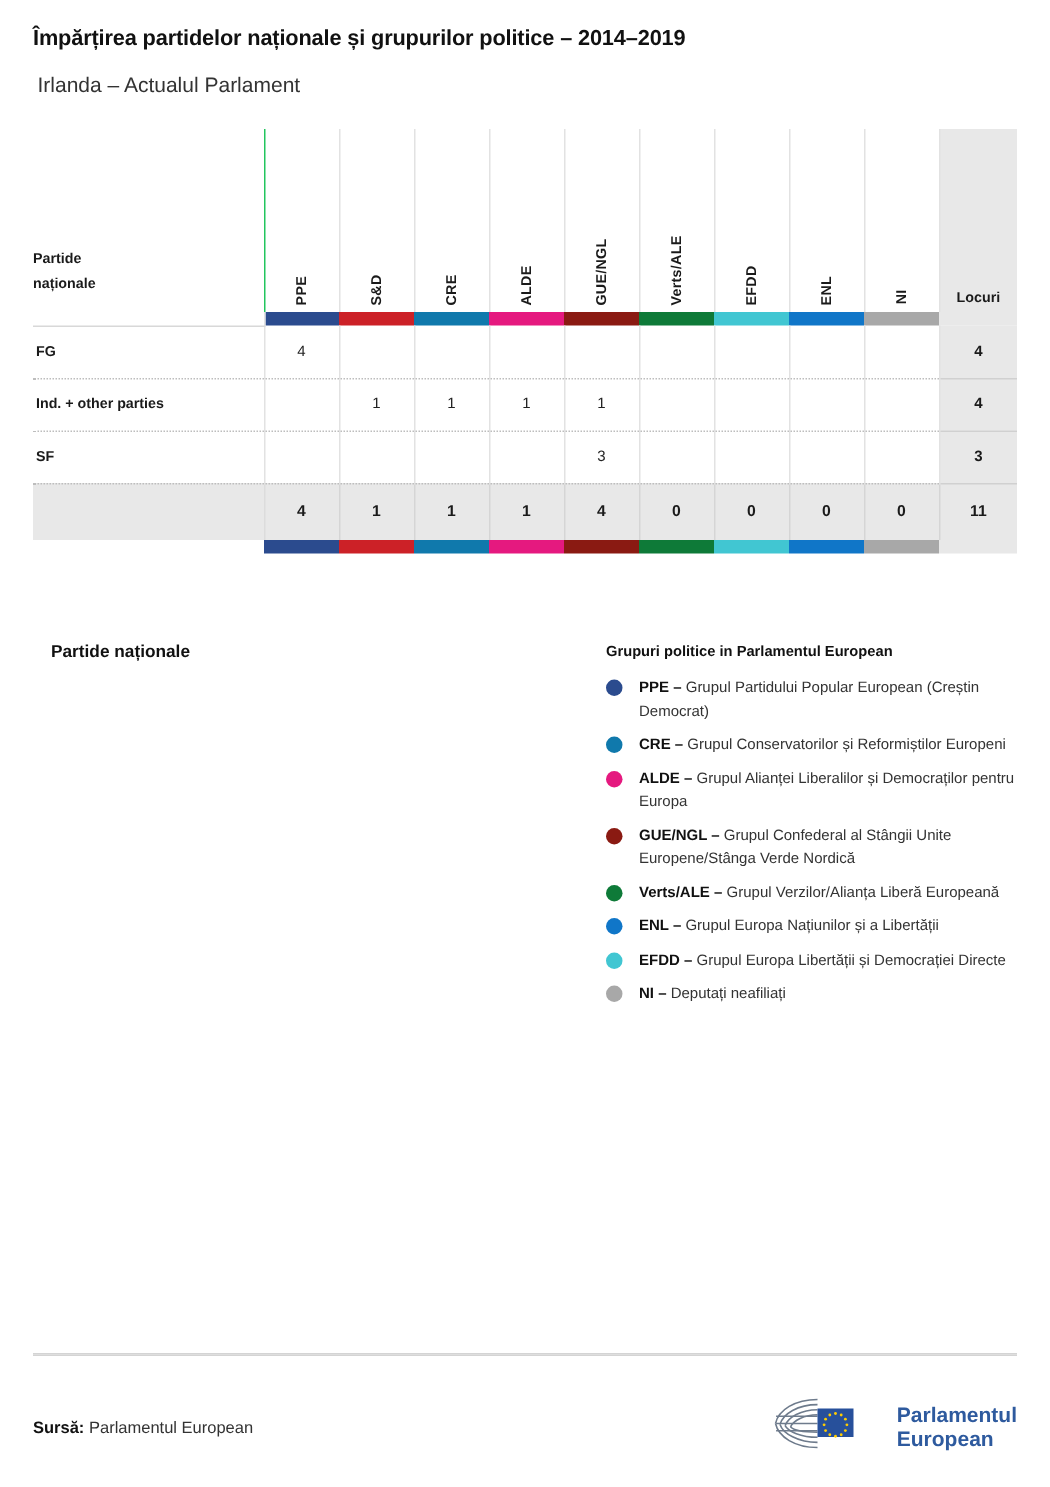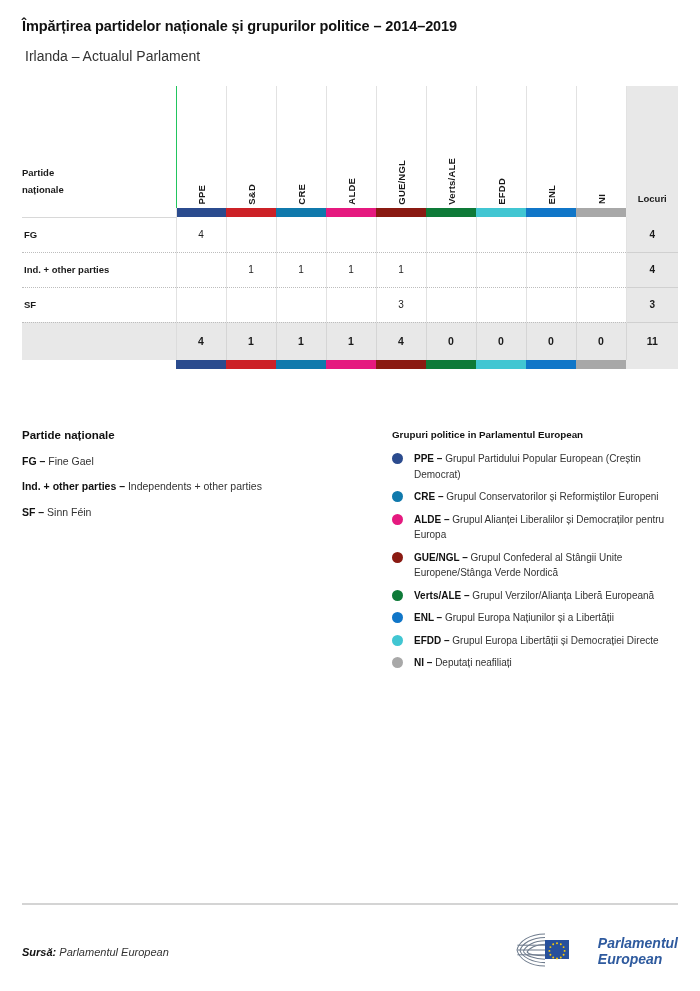--- a/index.html
+++ b/index.html
@@ -172,21 +172,21 @@
   td.botstrip-seats { background: #e8e8e8; padding: 0; }
 
   
   .legends {
     position: relative;
     margin-top: 60px;
     padding: 0 22px;
     display: flex;
     align-items: flex-start;
   }
-  .legend-left { width: 370px; flex: none; }
+  .legend-left { width: 370px; flex: none; margin-left: 12px; }
   .legend-right { flex: 1; }
 
   .leg-title {
     font-size: 11.5px;
     font-weight: bold;
     color: #111111;
     margin: 0 0 13px 0;
   }
   .nat-item {
     font-size: 10.5px;
@@ -239,21 +239,20 @@
     color: #333333;
     line-height: 1.65;
     margin: 0;
   }
   .source-wrap {
     padding: 0 22px;
     margin-top: 26px;
     display: flex;
     align-items: center;
     justify-content: space-between;
-    font-style: italic;
   }
   .source {
     font-size: 11px;
     color: #333333;
   }
   .source b { color: #111111; font-weight: bold; }
 
   .ep-logo { display: flex; align-items: center; }
   .ep-mark { margin-right: 9px; }
   .ep-name {
@@ -424,25 +423,20 @@
           </td>
           <td class="botstrip-seats"></td>
         </tr>
       </tbody>
   </table>
 </div>
 
 <div class="legends">
   <div class="legend-left">
     <div class="leg-title">Partide naționale</div>
-    <div id="nat-list">
-        <div class="nat-item"><b>FG – </b><span>Fine Gael</span></div>
-        <div class="nat-item"><b>Ind. + other parties – </b><span>Independents + other parties</span></div>
-        <div class="nat-item"><b>SF – </b><span>Sinn Féin</span></div>
-      </div>
   </div>
   <div class="legend-right">
     <div class="leg-title-r">Grupuri politice in Parlamentul European</div>
     <div id="grp-list">
         <div class="grp-item">
           <span class="dot" style="background: rgb(43, 75, 142);"></span>
           <div class="grp-text"><b>PPE – </b><span>Grupul Partidului Popular European (Creștin Democrat)</span></div>
         </div>
         <div class="grp-item">
           <span class="dot" style="background: rgb(16, 121, 172);"></span>

